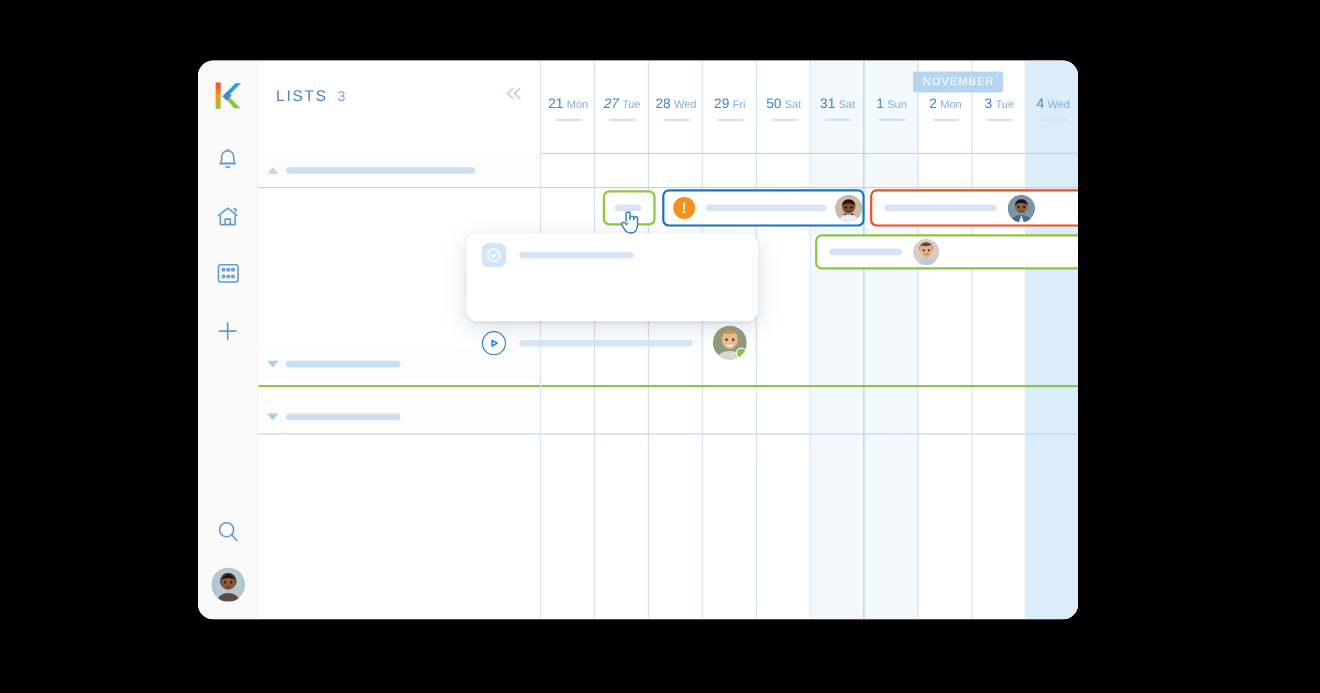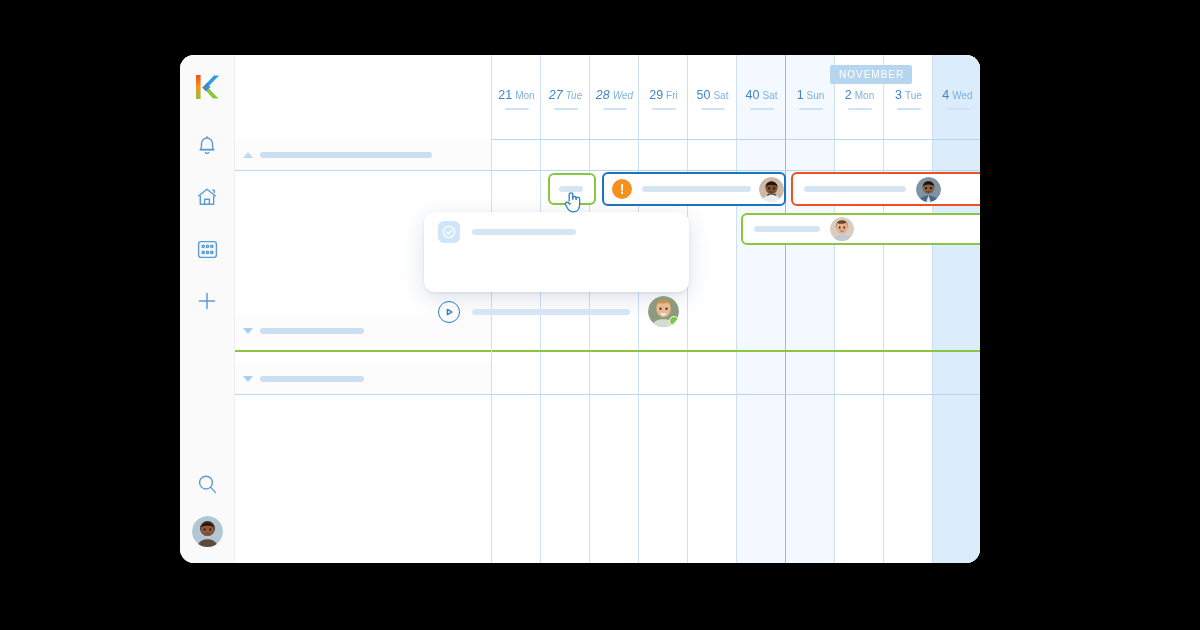--- a/index.html
+++ b/index.html
@@ -225,20 +225,33 @@
           <ellipse cx="18.4" cy="13.4" rx="1" ry="1.2" fill="#2b1a10"></ellipse>
           <path d="M13.6 17.2c1.2.8 2.6.8 3.8 0" stroke="#5b3420" stroke-width=".9" fill="none" stroke-linecap="round"></path>
           <path d="M4.8 31c1.6-5.2 5.6-7.8 10.7-7.8S24.6 25.8 26.2 31z" fill="#5c4a3f"></path>
         </svg>
       </div>
     </div>
 
     <div class="lists-panel">
       <div class="panel-fill"></div>
 
+      <div class="lists-header">
+        <span class="lists-title">LISTS</span>
+        <span class="lists-count">3</span>
+
+        <div class="collapse-btn">
+          <span>
+            <svg width="18" height="14" viewBox="0 0 18 14" fill="none" stroke="#bdd8f1" stroke-width="1.6" stroke-linecap="round" stroke-linejoin="round">
+              <polyline points="8,2.5 3.4,7 8,11.5"></polyline>
+              <polyline points="14.4,2.5 9.8,7 14.4,11.5"></polyline>
+            </svg>
+          </span>
+        </div>
+      </div>
 
       <div class="list-row" style="top:84px;">
         <span class="tri up"></span>
         <span class="ghost-line" style="width:172px;"></span>
       </div>
 
       <div class="list-row" style="top:260px;">
         <span class="tri down"></span>
         <span class="ghost-line" style="width:104px;"></span>
       </div>
@@ -271,34 +284,34 @@
         <div class="month-badge" style="left:294px;">NOVEMBER</div>
 
         <div class="day-cell" style="left:0px;width:49px;">
           <span class="day-num">21</span><span class="day-dow">Mon</span>
           <div class="day-underline"></div>
         </div>
         <div class="day-cell" style="left:49px;width:49px;font-style:italic;">
           <span class="day-num">27</span><span class="day-dow">Tue</span>
           <div class="day-underline"></div>
         </div>
-        <div class="day-cell" style="left:98px;width:49px;font-style:italic;">
+        <div class="day-cell" style="left:98px;width:49px;">
           <span class="day-num">28</span><span class="day-dow">Wed</span>
           <div class="day-underline"></div>
         </div>
         <div class="day-cell" style="left:147px;width:49px;">
           <span class="day-num">29</span><span class="day-dow">Fri</span>
           <div class="day-underline"></div>
         </div>
         <div class="day-cell" style="left:196px;width:49px;">
           <span class="day-num">50</span><span class="day-dow">Sat</span>
           <div class="day-underline"></div>
         </div>
         <div class="day-cell" style="left:245px;width:49px;">
-          <span class="day-num">40</span><span class="day-dow">Sat</span>
+          <span class="day-num">31</span><span class="day-dow">Sat</span>
           <div class="day-underline"></div>
         </div>
         <div class="day-cell" style="left:294px;width:49px;">
           <span class="day-num">1</span><span class="day-dow">Sun</span>
           <div class="day-underline"></div>
         </div>
         <div class="day-cell" style="left:343px;width:49px;">
           <span class="day-num">2</span><span class="day-dow">Mon</span>
           <div class="day-underline"></div>
         </div>

